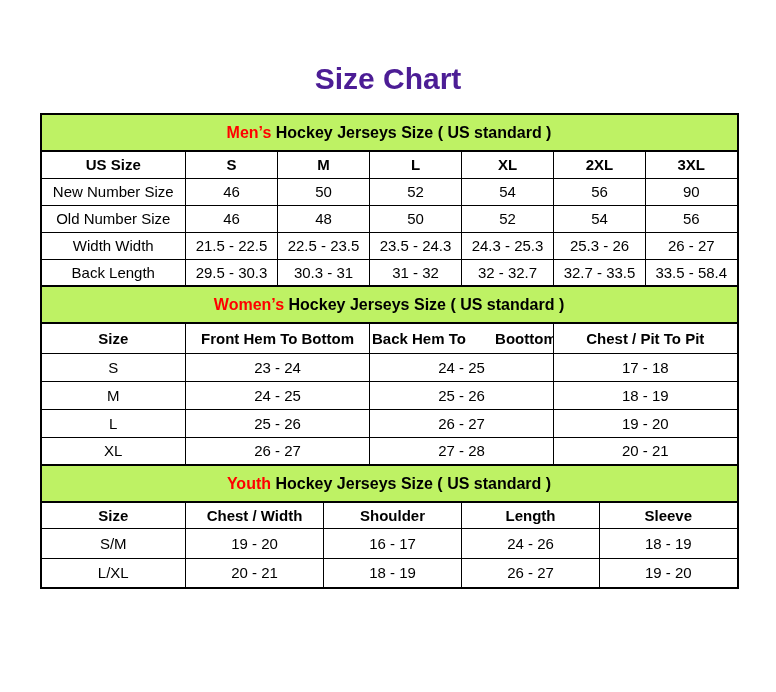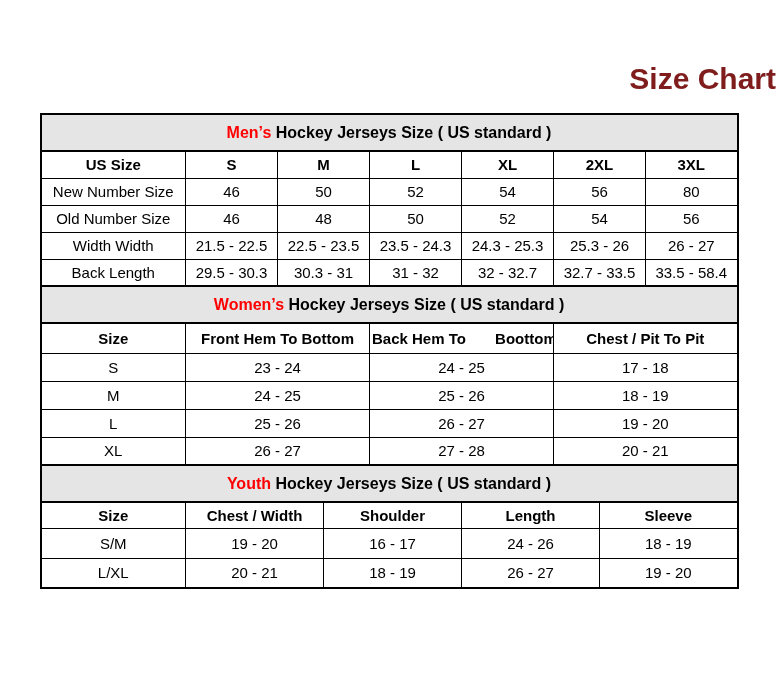--- a/index.html
+++ b/index.html
@@ -7,24 +7,24 @@
   body {
     width: 776px; height: 692px;
     background: #ffffff;
     color: #000000;
     font-family: "Liberation Sans", sans-serif;
     overflow: hidden;
   }
   .page-title {
     margin: 0;
     padding: 62px 0 0 0;
-    text-align: right;
+    text-align: center;
     font-size: 30px;
     font-weight: 700;
-    color: #7f1d1d;
+    color: #4c1d95;
     letter-spacing: 0px;
   }
   .chart-wrap {
     width: 697px;
     margin: 17px auto 0 auto;
   }
   table.tbl {
     border-collapse: collapse;
     table-layout: fixed;
     width: 697px;
@@ -33,21 +33,21 @@
   table.tbl + table.tbl { margin-top: -2px; }
   .tbl th, .tbl td {
     border: 1px solid #000000;
     text-align: center;
     vertical-align: middle;
     padding: 0 2px;
     overflow: hidden;
     white-space: nowrap;
   }
   tr.banner td {
-    background: #e5e5e5;
+    background: #bef264;
     border: 2px solid #000000;
     height: 37px;
     font-weight: 700;
     font-size: 16px;
   }
   .hl { color: #ff0000; }
   tr.head th { font-weight: 700; font-size: 15px; }
   tr.data td { font-weight: 400; font-size: 15px; }
   td.rl-bold { font-weight: 700; }
   .mens  tr.head th, .mens tr.data td { height: 27px; }
@@ -98,21 +98,21 @@
           <th>2XL</th>
           <th>3XL</th>
         </tr>
         <tr class="data">
           <td>New Number Size</td>
           <td>46</td>
           <td>50</td>
           <td>52</td>
           <td>54</td>
           <td>56</td>
-          <td>80</td>
+          <td>90</td>
         </tr>
         <tr class="data">
           <td>Old Number Size</td>
           <td>46</td>
           <td>48</td>
           <td>50</td>
           <td>52</td>
           <td>54</td>
           <td>56</td>
         </tr>

